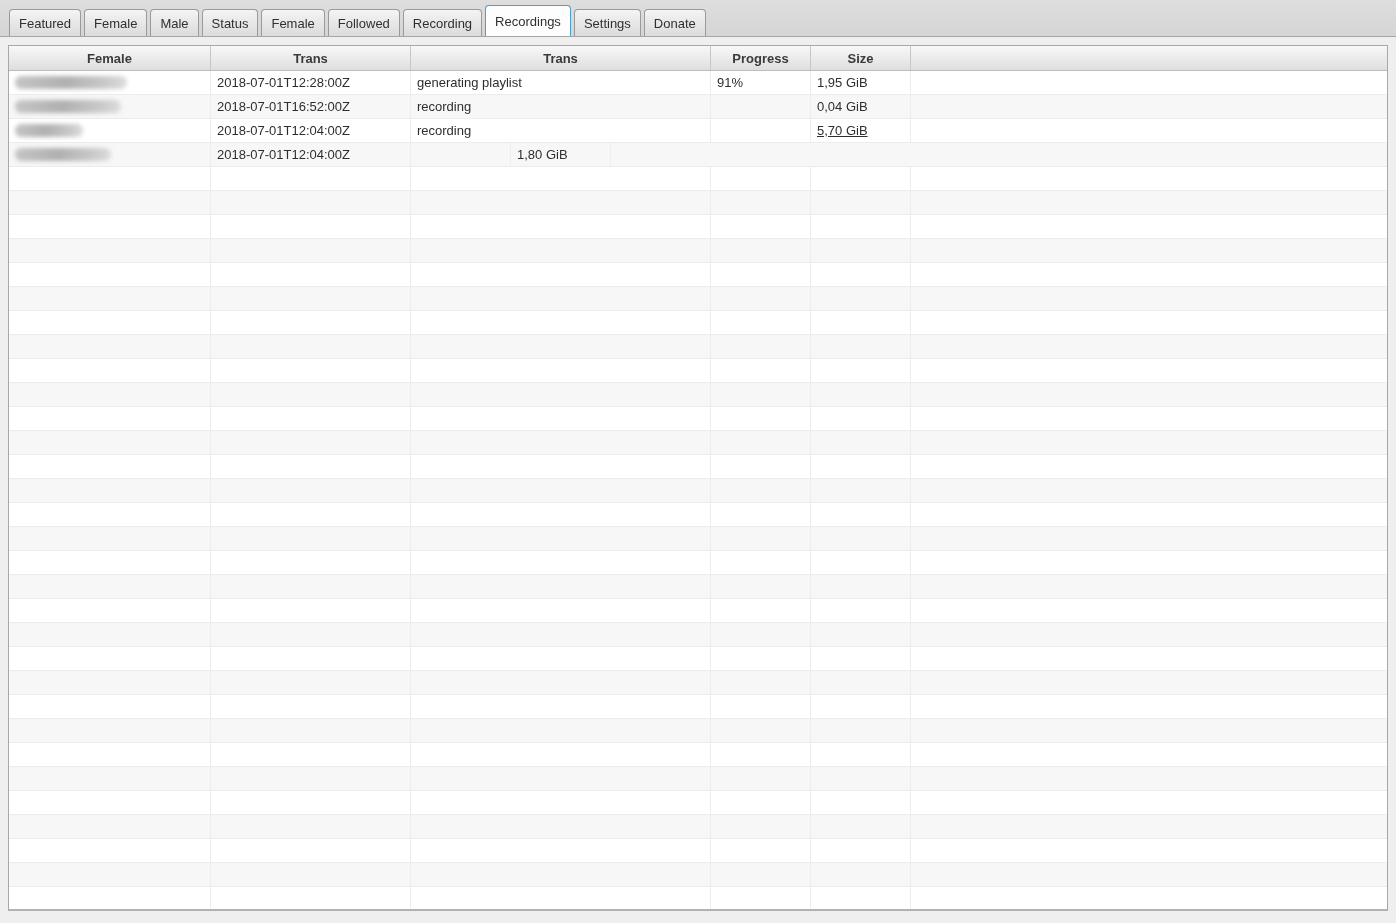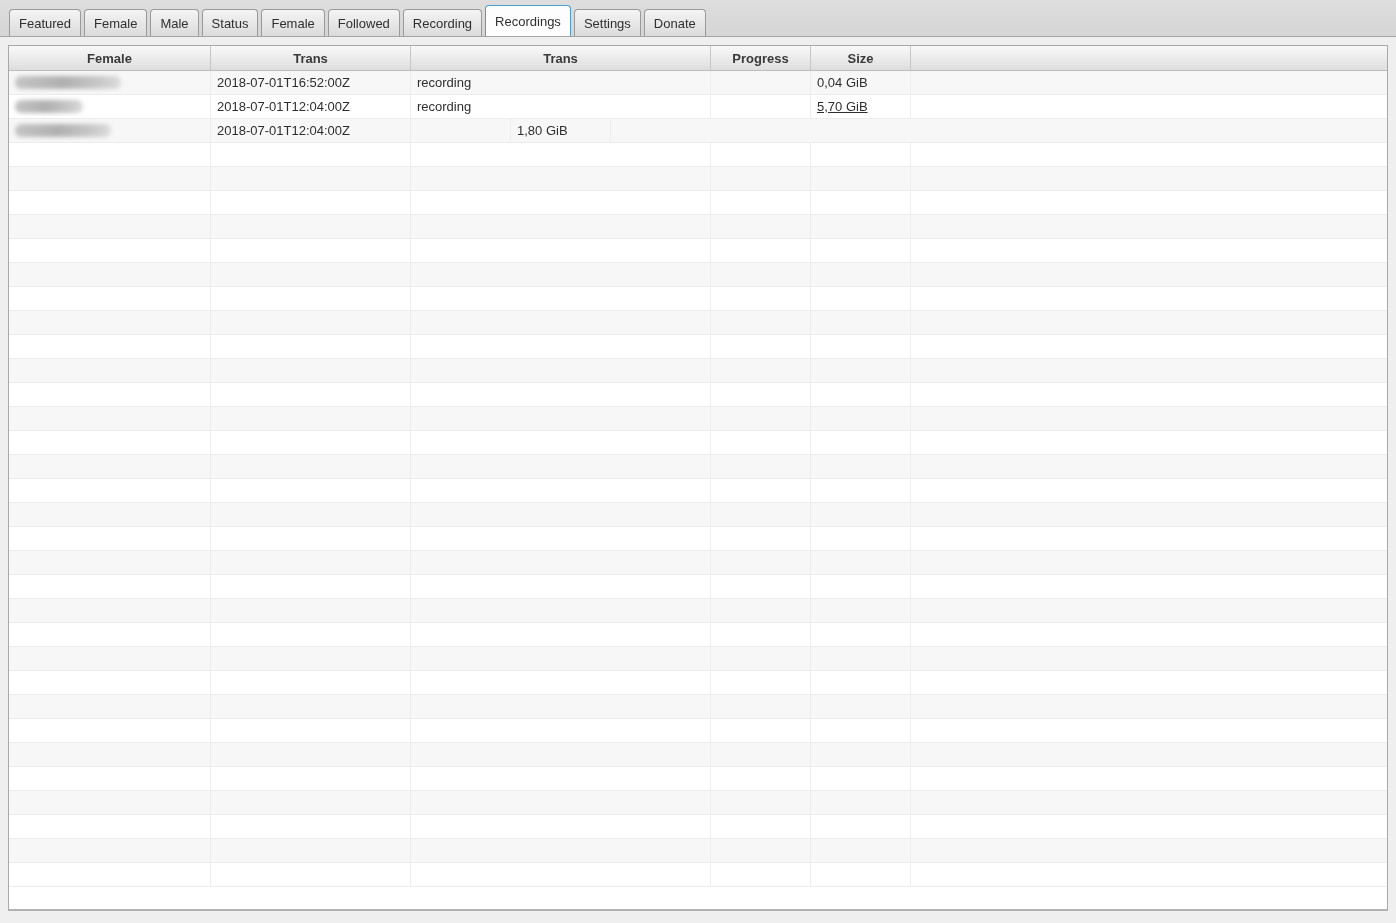--- a/index.html
+++ b/index.html
@@ -140,20 +140,30 @@
   <div class="table-frame">
     <div class="thead" id="thead">
         <div class="th" style="width: 202px;">Female</div>
         <div class="th" style="width: 200px;">Trans</div>
         <div class="th" style="width: 300px;">Trans</div>
         <div class="th" style="width: 100px;">Progress</div>
         <div class="th" style="width: 100px;">Size</div>
         <div class="th fill"></div>
       </div>
     <div class="tbody" id="tbody">
+        <div class="tr">
+          <div class="td" style="width: 202px;">
+            <div class="blur-blob" style="width: 112px;"></div>
+          </div>
+          <div class="td" style="width: 200px;">2018-07-01T12:28:00Z</div>
+          <div class="td" style="width: 300px;">generating playlist</div>
+          <div class="td" style="width: 100px;">91%</div>
+          <div class="td" style="width: 100px;">1,95 GiB</div>
+          <div class="td fill"></div>
+        </div>
         <div class="tr stripe">
           <div class="td" style="width: 202px;">
             <div class="blur-blob" style="width: 106px;"></div>
           </div>
           <div class="td" style="width: 200px;">2018-07-01T16:52:00Z</div>
           <div class="td" style="width: 300px;">recording</div>
           <div class="td" style="width: 100px;"></div>
           <div class="td" style="width: 100px;">0,04 GiB</div>
           <div class="td fill"></div>
         </div>

